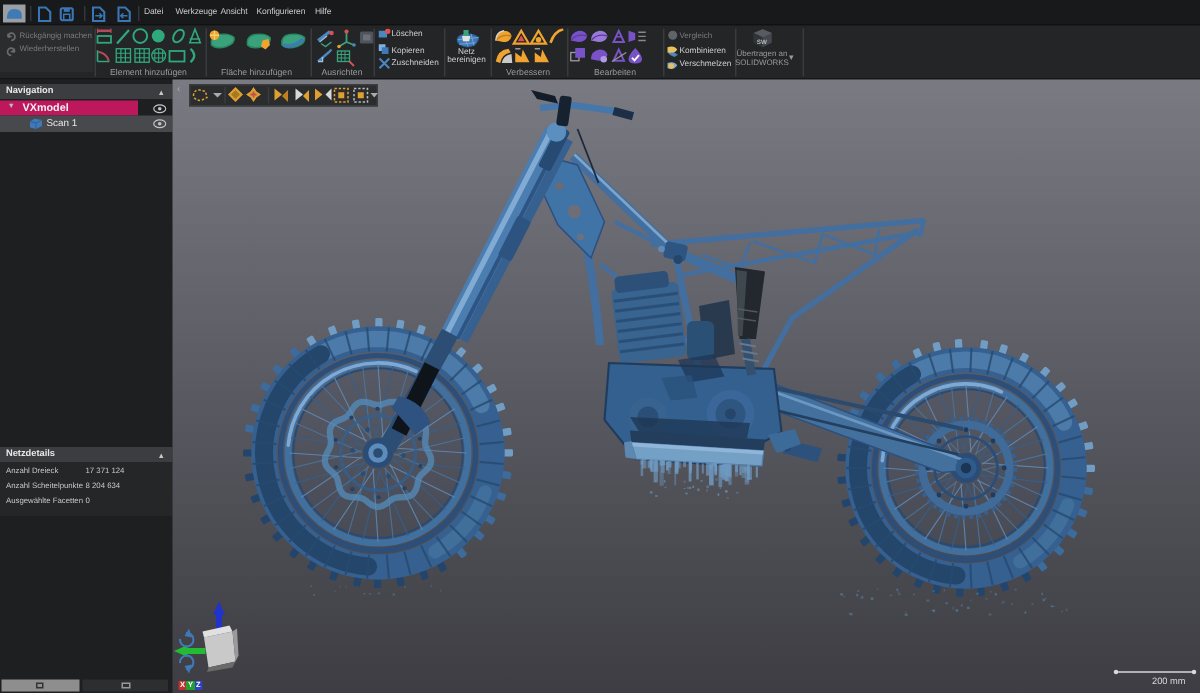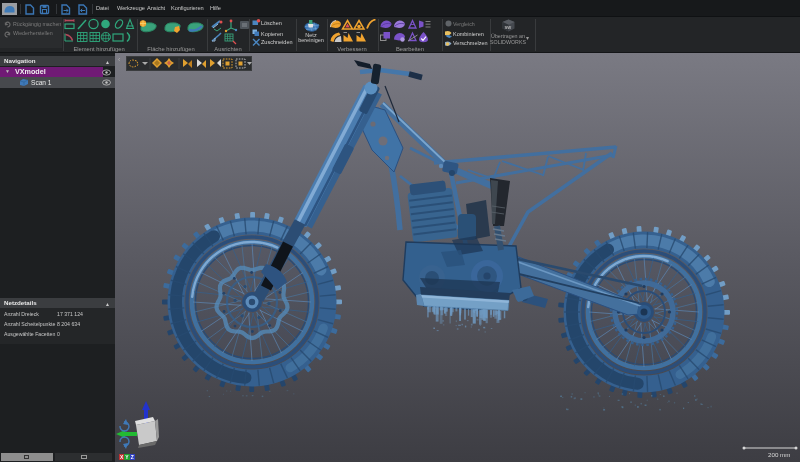--- a/index.html
+++ b/index.html
@@ -247,21 +247,21 @@
       <path d="M6.5 0.5 L12.5 3 L6.5 5.8 L0.5 3 Z" fill="#585c62"></path>
       <path d="M6.5 5.8 L6.5 12.5 L0.5 9.5 L0.5 3 Z" fill="#303439"></path>
       <text x="2.5" y="10" font-size="4.2" fill="#b8b8b8" font-weight="bold">SW</text>
     </svg>
 <div class="gtxt" style="left:508px;top:15.5px;transform:translateX(-50%);text-align:center;color:#9a9a9a">Übertragen an<br>SOLIDWORKS</div>
 <div class="gtxt" style="left:526px;top:17px;font-size:6px;color:#9a9a9a">▾</div>
 <div class="vsep" style="left:535px"></div>
 </div>
 <div id="leftpanel">
 <div class="phead" style="top:3px">Navigation<span class="caret">▲</span></div>
-<div class="abs" style="left:0;top:14px;width:103px;height:10px;background:#701a75;color:#f0f0f0;font-size:7.2px;font-weight:bold;line-height:10px;padding-left:15px">VXmodel</div>
+<div class="abs" style="left:0;top:14px;width:92px;height:10px;background:#be185d;color:#f0f0f0;font-size:7.2px;font-weight:bold;line-height:10px;padding-left:15px">VXmodel</div>
 <div class="abs" style="left:5px;top:14.5px;color:#bbb;font-size:5px">▼</div>
 <svg class="abs eye" style="top:16px">
       <ellipse cx="4.5" cy="3.5" rx="4" ry="2.6" fill="none" stroke="#c4c4c4" stroke-width="0.8"></ellipse>
       <circle cx="4.5" cy="3.5" r="1.2" fill="#c4c4c4"></circle>
     </svg>
 <div class="abs" style="left:0;top:24px;width:115px;height:11px;background:#47494d;color:#e8e8e8;font-size:6.6px;line-height:11px;padding-left:31px">Scan 1</div>
 <svg class="abs" style="left:20px;top:26px" width="8" height="7">
       <path d="M0 2 L3 0 L8 1 L8 5 L4 7 L0 6 Z" fill="#3f79b8"></path>
       <path d="M0 2 L4 3 L8 1 M4 3 L4 7" stroke="#2c5e96" stroke-width="0.6" fill="none"></path>
     </svg>

